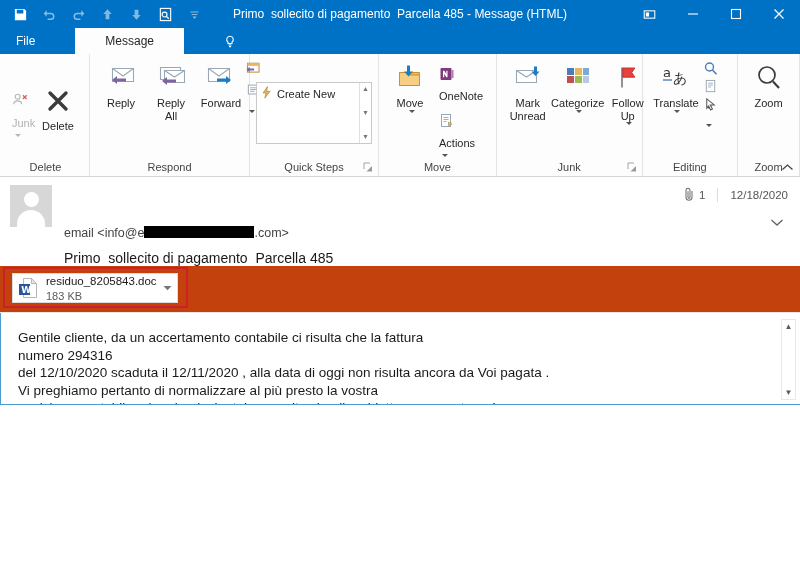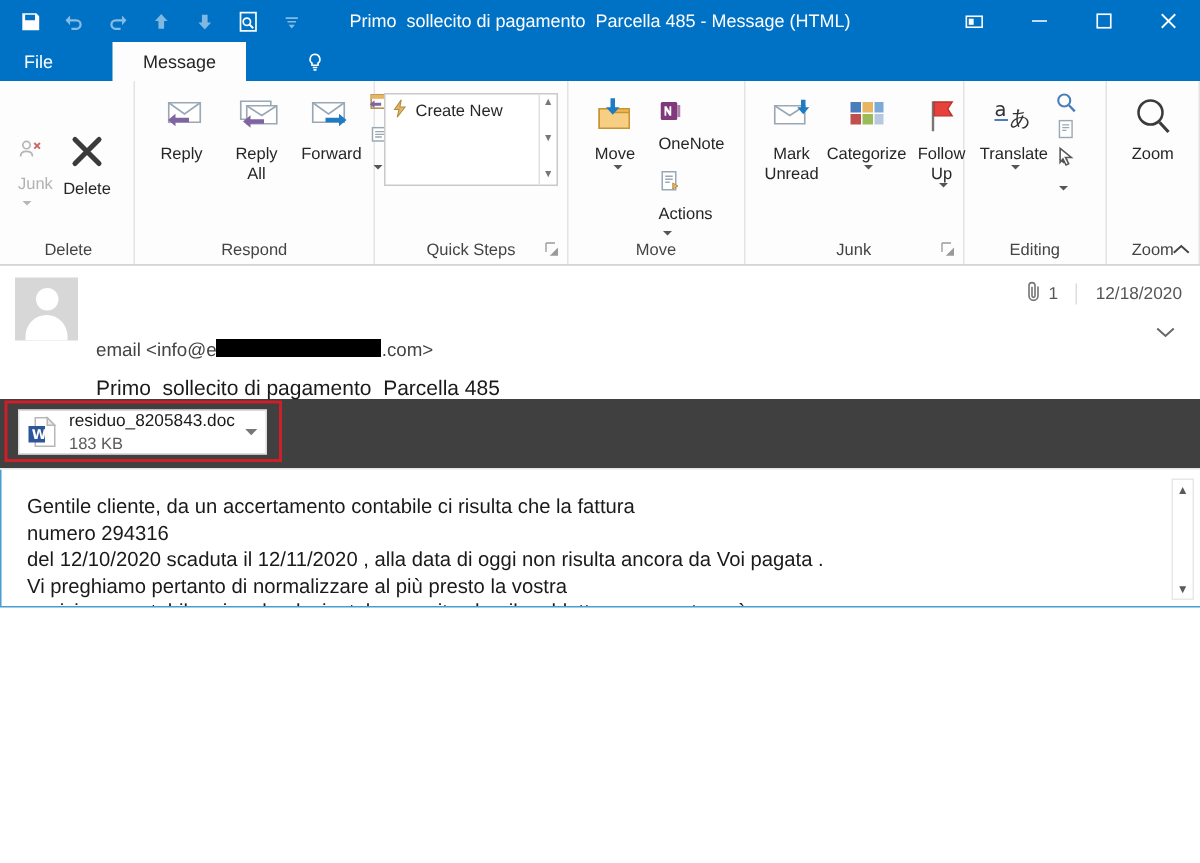--- a/index.html
+++ b/index.html
@@ -14,21 +14,21 @@
     background: #ffffff;
     color: #262626;
     -webkit-font-smoothing: antialiased;
   }
   .window {
     width: 800px;
     height: 408px;
     position: relative;
     display: flex;
     flex-direction: column;
-    background: #404040;
+    background: #c2410c;
   }
 
   
   .titlebar {
     height: 28px;
     background: #0072c6;
     display: flex;
     align-items: center;
     position: relative;
     flex: 0 0 28px;
@@ -91,21 +91,21 @@
     padding: 0 14px;
     color: #ffffff;
     font-size: 12px;
     display: flex;
     align-items: center;
   }
   .tab.file { padding: 0 16px; }
   .tab.active {
     background: #fdfdfd;
     color: #262626;
-    padding: 0 20px;
+    padding: 0 30px;
   }
   .tellme {
     display: flex;
     align-items: center;
     gap: 6px;
     color: #ffffff;
     font-size: 12px;
     padding-left: 16px;
     height: 26px;
   }
@@ -189,20 +189,21 @@
     vertical-align: middle;
   }
   .quicksteps-box {
     width: 116px;
     height: 62px;
     border: 1px solid #c9c9c9;
     background: #ffffff;
     display: flex;
     flex-direction: column;
     box-sizing: border-box;
+    margin-top: 20px;
   }
   .qs-item {
     display: flex;
     align-items: center;
     gap: 5px;
     font-size: 11px;
     padding: 3px 4px;
     color: #262626;
   }
   .qs-scroll {

